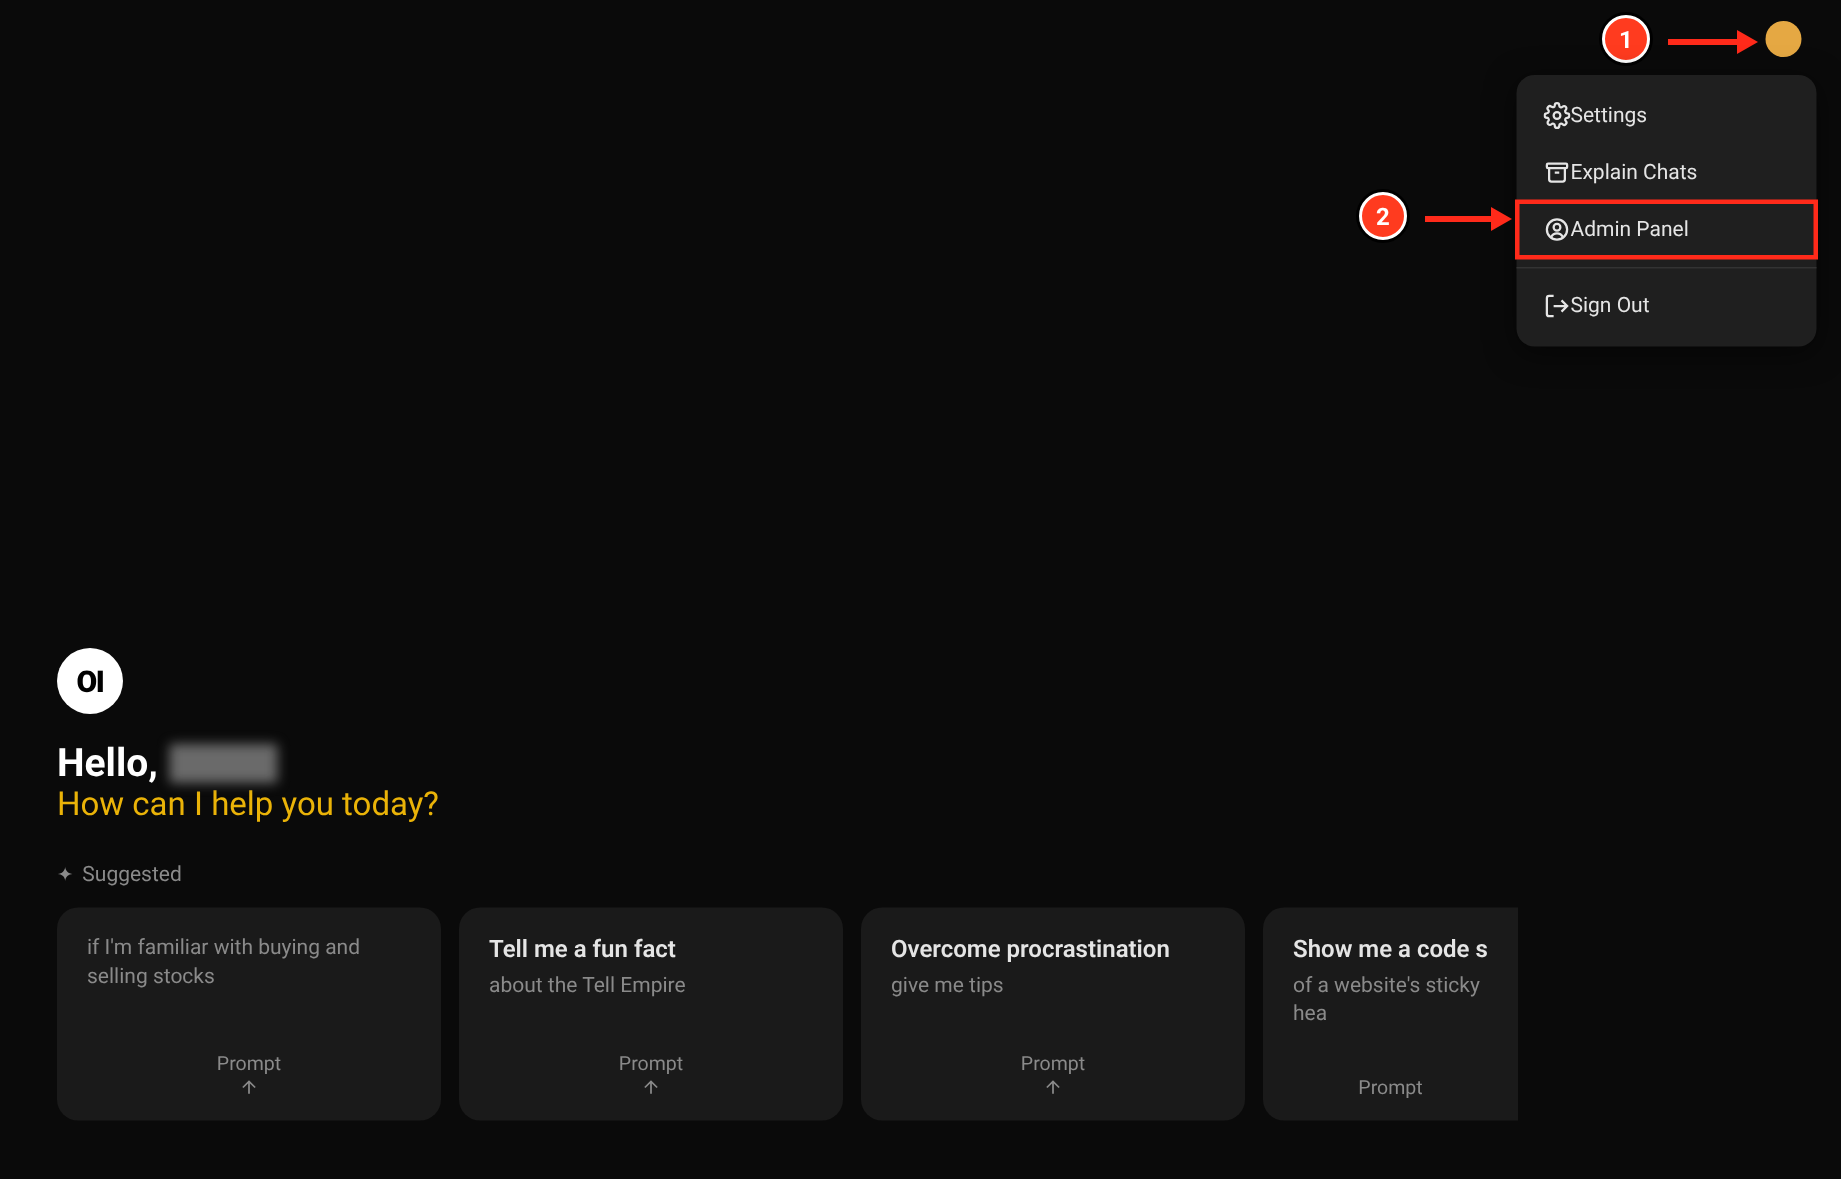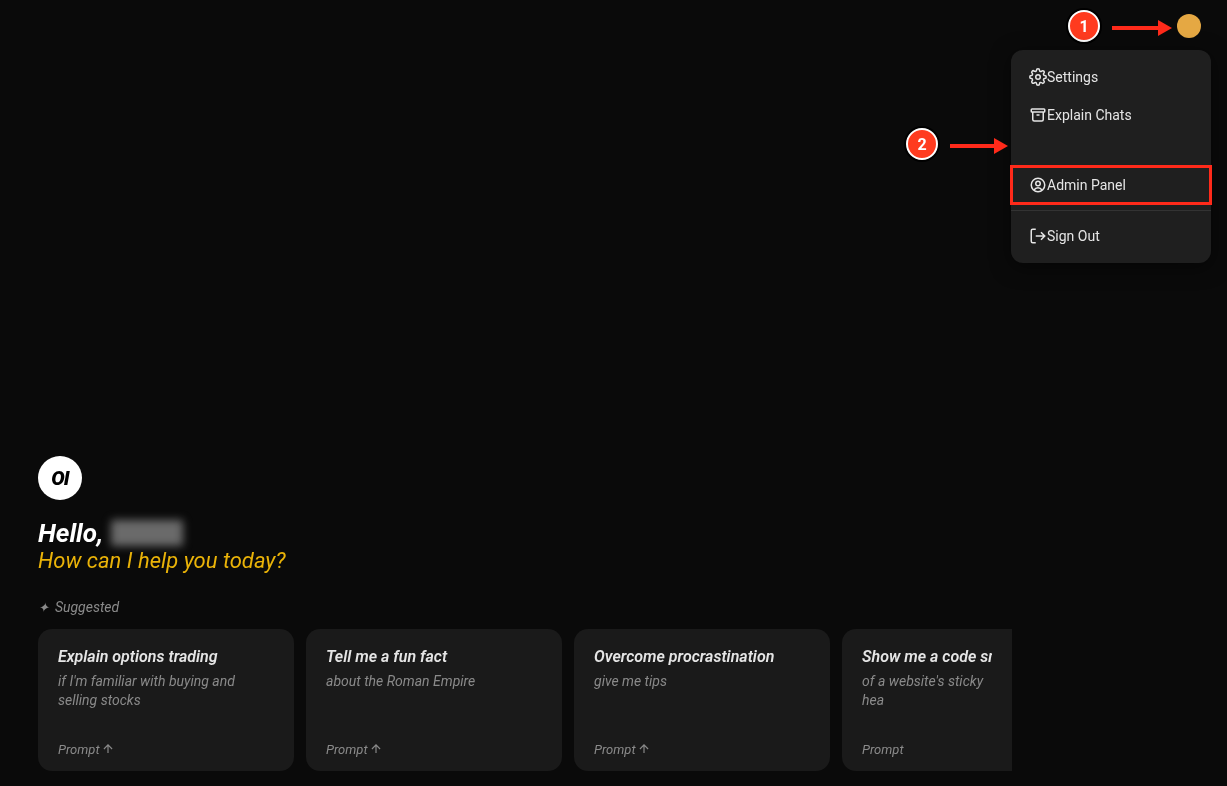--- a/index.html
+++ b/index.html
@@ -36,21 +36,21 @@
     display: flex;
     align-items: center;
     padding: 10px 18px;
     font-size: 14px;
     color: #e5e5e5;
     cursor: pointer;
     position: relative;
   }
   .dropdown-item .icon { width: 18px; height: 18px; flex: 0 0 18px; display:flex; align-items:center; justify-content:center; }
   .dropdown-divider { height: 1px; background: #333; margin: 6px 0; }
-  .dropdown-item.highlighted { outline: 3px solid #ff2a1a; outline-offset: -2px; margin-top: 32px; }
+  .dropdown-item.highlighted { outline: 3px solid #ff2a1a; outline-offset: -2px; }
   .callout {
     position: absolute;
     width: 32px;
     height: 32px;
     border-radius: 50%;
     background: #ff3b1f;
     border: 2px solid #fff;
     box-shadow: 0 0 0 2px #000;
     color: #fff;
     font-weight: 700;
@@ -63,23 +63,22 @@
   .arrow .shaft { height: 4px; background: #ff2a1a; }
   .arrow .head {
     width: 0; height: 0;
     border-top: 8px solid transparent;
     border-bottom: 8px solid transparent;
     border-left: 14px solid #ff2a1a;
   }
   .main {
     position: absolute;
     left: 38px;
-    top: 456px;
+    top: 432px;
     right: 0;
-    font-style: italic;
   }
   .logo {
     width: 44px; height: 44px; border-radius: 50%; background: #fff;
     display:flex; align-items:center; justify-content:center;
     color:#000; font-weight:900; font-size:20px; letter-spacing:-1px;
     margin-bottom: 18px;
   }
   .greeting { font-size: 26px; font-weight: 700; color: #fff; display:flex; align-items:center; gap:8px;}
   .greeting .name-blur {
     display:inline-block; width:72px; height:26px; background:#6a6a6a;
@@ -101,21 +100,21 @@
     padding: 18px 20px 14px 20px;
     display: flex;
     flex-direction: column;
     cursor: pointer;
     position: relative;
     flex: 0 0 256px;
   }
   .card.cut { width: 170px; flex:0 0 170px; border-top-right-radius:0; border-bottom-right-radius:0;}
   .card-title { font-size: 16px; font-weight: 600; color: #e5e5e5; margin-bottom: 6px; white-space: nowrap; overflow:hidden;}
   .card-sub { font-size: 14px; color: #8a8a8a; line-height:1.35; }
-  .card-footer { margin-top:auto; display:flex; align-items:center; color:#8a8a8a; font-size:13px;}
+  .card-footer { margin-top:auto; display:flex; align-items:center; color:#8a8a8a; font-size:13px;flex-direction:column;}
   .send-icon { width:16px; height:16px; display:flex; align-items:center; justify-content:center; }
   svg { display:block; }
 </style>
 </head>
 <body>
 
 <div class="avatar"></div>
 
 <div class="callout" style="top:10px; left:1068px;">1</div>
 <div class="arrow" style="top:20px; left:1112px;">
@@ -177,34 +176,33 @@
   </div>
   <div class="subtitle">How can I help you today?</div>
 
   <div class="suggested-row">
     <span class="bolt">✦</span>
     <span>Suggested</span>
   </div>
 
   <div class="cards">
     <div class="card">
-      <div class="card-title">Explain options trading</div>
       <div class="card-sub">if I'm familiar with buying and selling stocks</div>
       <div class="card-footer">
         <span>Prompt</span>
         <span class="send-icon">
           <svg viewBox="0 0 24 24" width="14" height="14" fill="none" stroke="#8a8a8a" stroke-width="2">
               <path d="M12 19V5M5 12l7-7 7 7"></path>
             </svg>
         </span>
       </div>
     </div>
     <div class="card">
       <div class="card-title">Tell me a fun fact</div>
-      <div class="card-sub">about the Roman Empire</div>
+      <div class="card-sub">about the Tell Empire</div>
       <div class="card-footer">
         <span>Prompt</span>
         <span class="send-icon">
           <svg viewBox="0 0 24 24" width="14" height="14" fill="none" stroke="#8a8a8a" stroke-width="2">
               <path d="M12 19V5M5 12l7-7 7 7"></path>
             </svg>
         </span>
       </div>
     </div>
     <div class="card">

